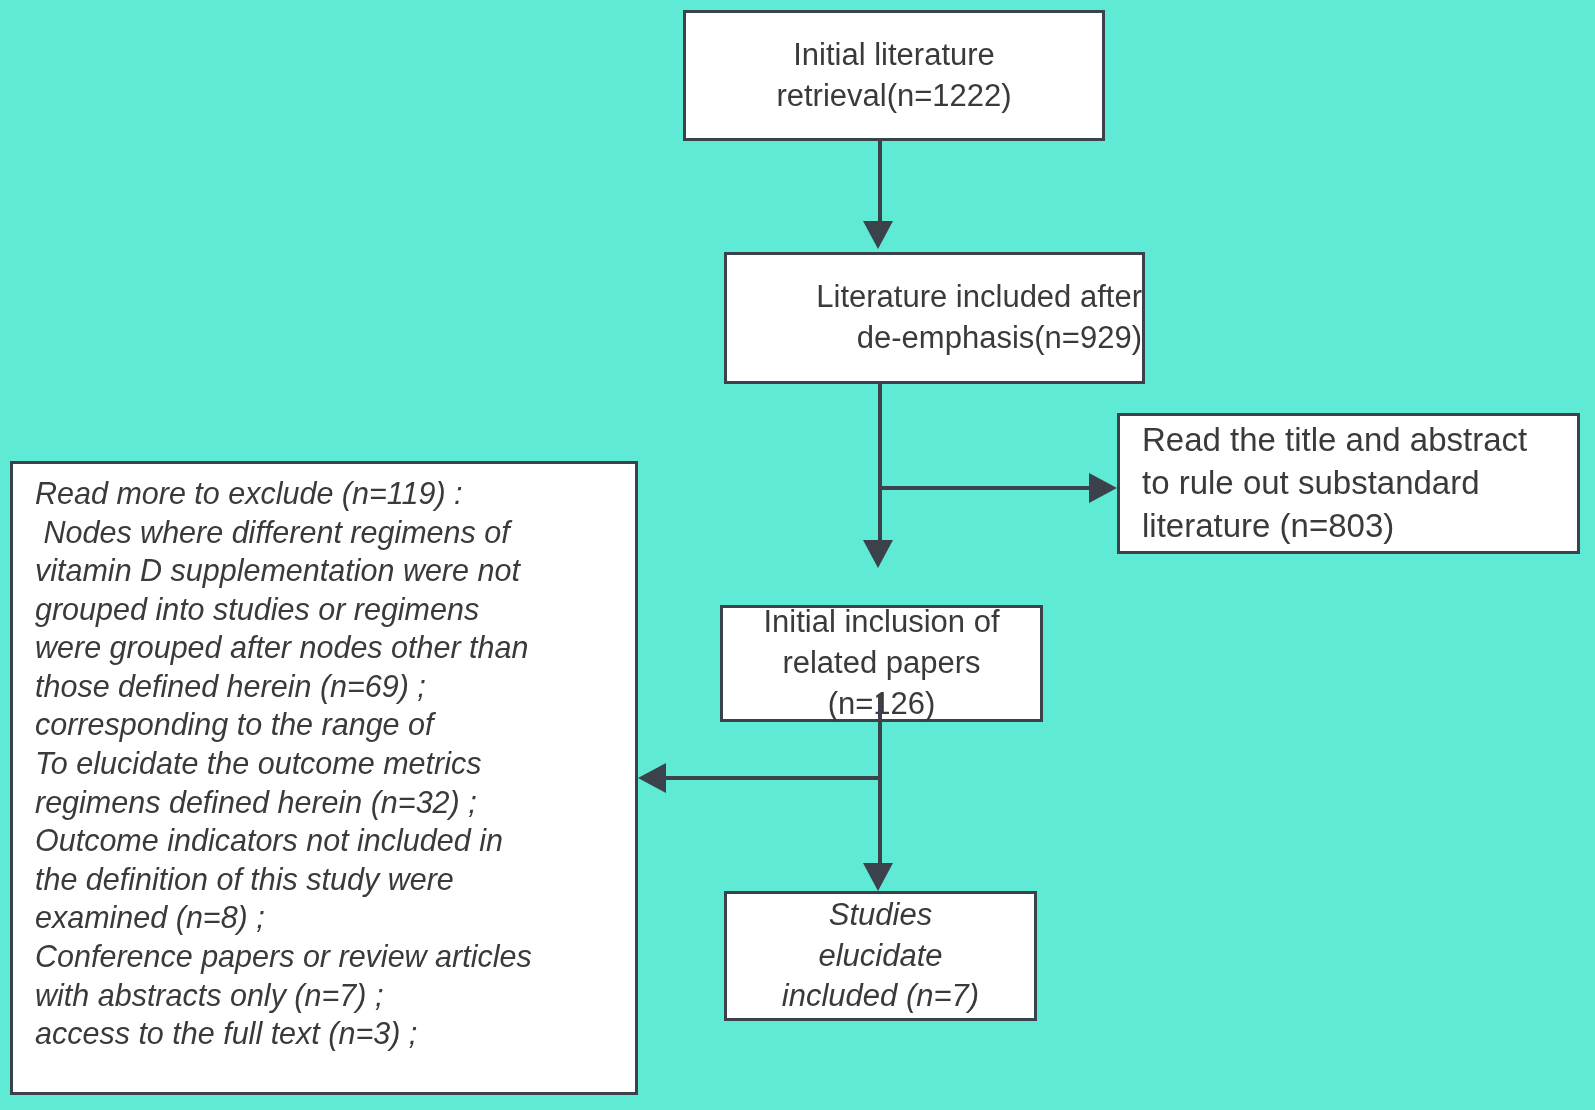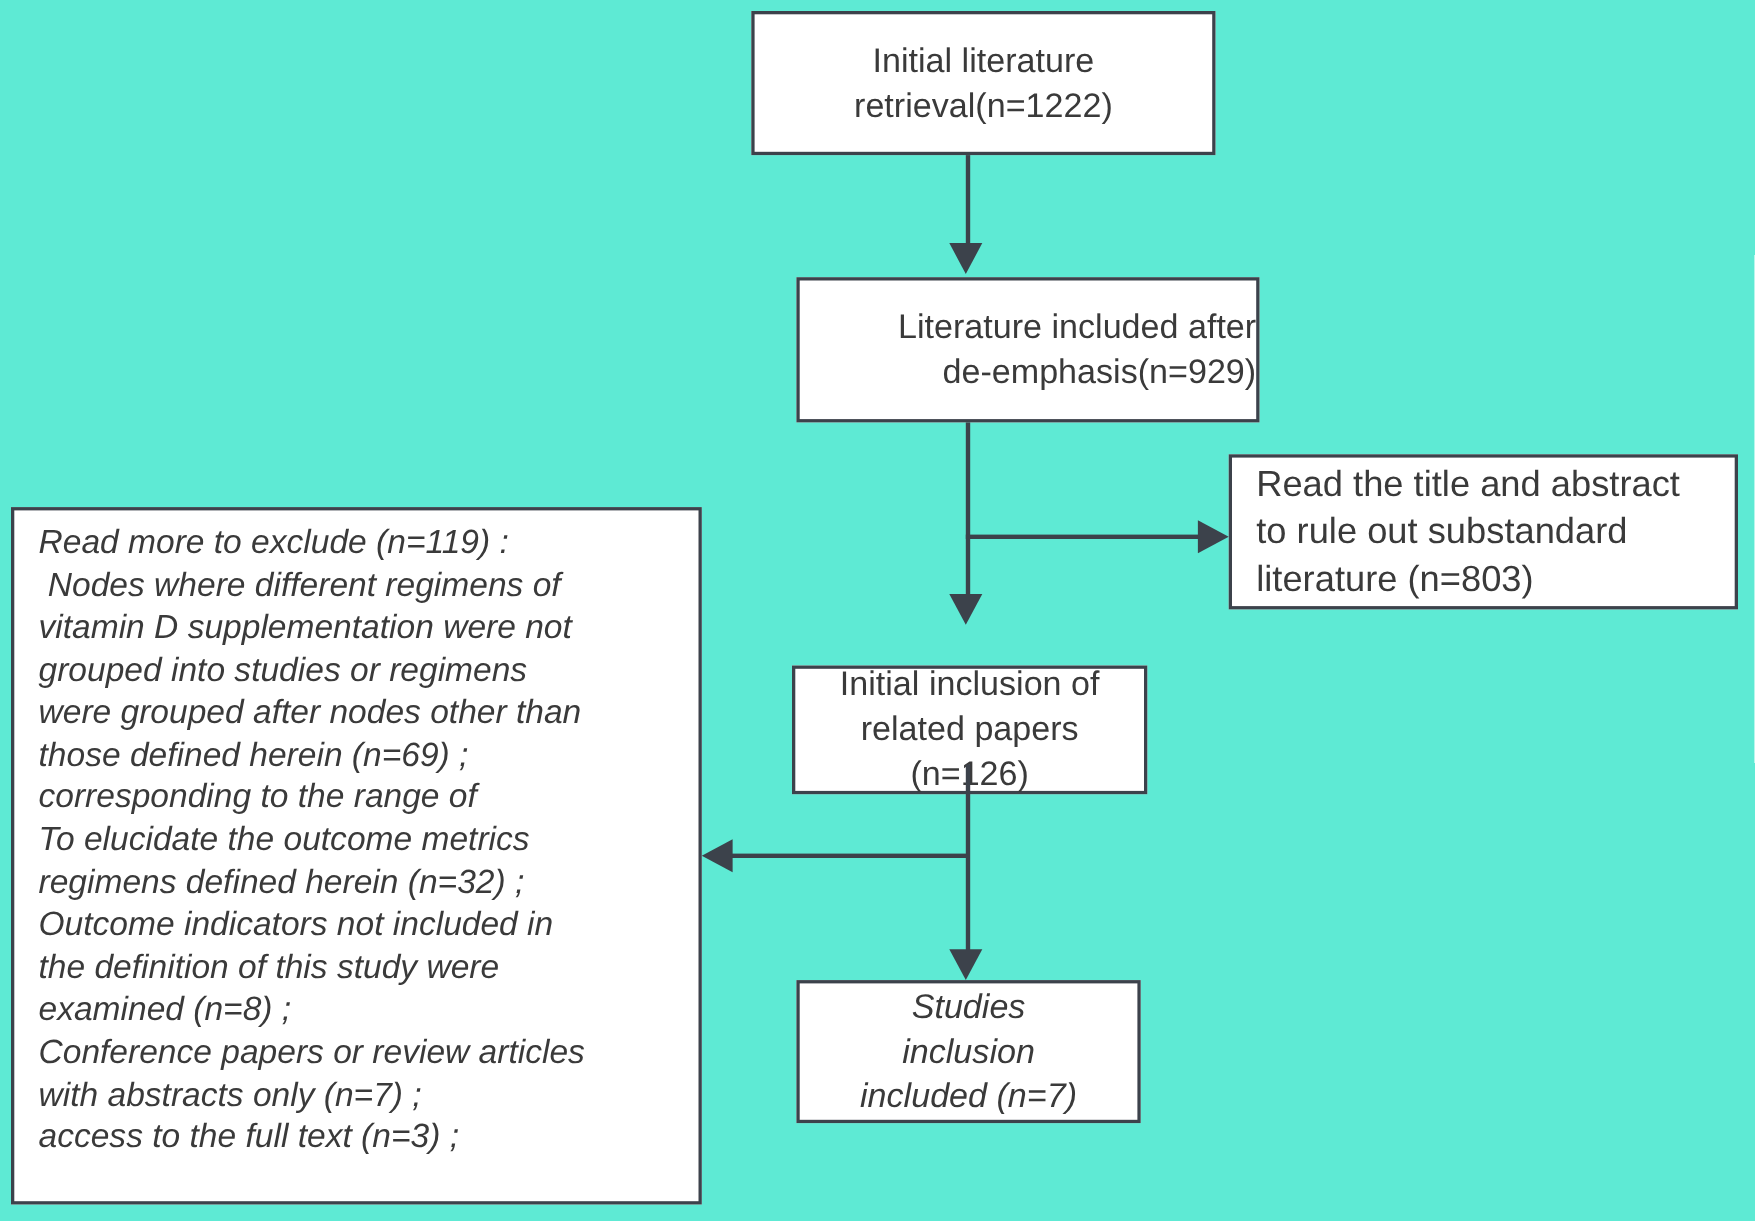--- a/index.html
+++ b/index.html
@@ -128,21 +128,21 @@
   </div>
 
   <div class="node center-node" id="node-initial-inclusion">
     <span class="line">Initial inclusion of</span>
     <span class="line">related papers</span>
     <span class="line">(n=126)</span>
   </div>
 
   <div class="node center-node" id="node-final-studies">
     <span class="line">Studies</span>
-    <span class="line">inclusion</span>
+    <span class="line">elucidate</span>
     <span class="line">included (n=7)</span>
   </div>
 
   <div class="node left-node" id="node-full-text-exclusions">
     <span class="line">Read more to exclude (n=119) :</span>
     <span class="line"> Nodes where different regimens of</span>
     <span class="line">vitamin D supplementation were not</span>
     <span class="line">grouped into studies or regimens</span>
     <span class="line">were grouped after nodes other than</span>
     <span class="line">those defined herein (n=69) ;</span>

